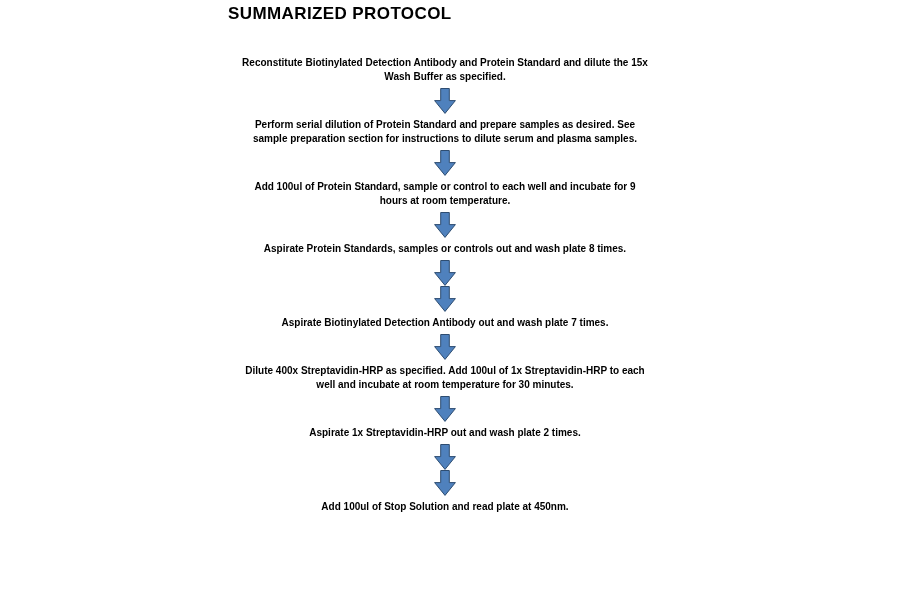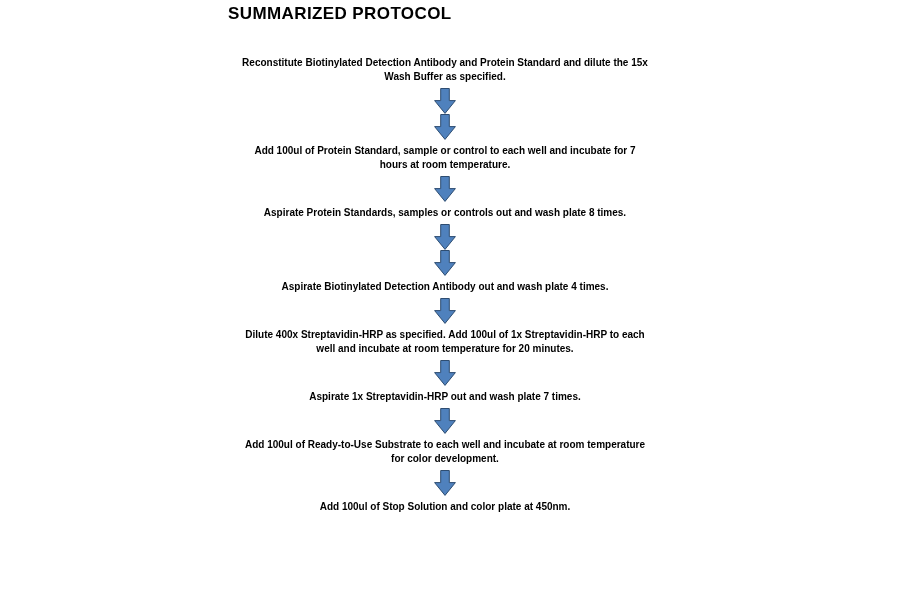--- a/index.html
+++ b/index.html
@@ -63,65 +63,65 @@
 
   <div class="flow">
 
     <div class="step">Reconstitute Biotinylated Detection Antibody and Protein Standard and dilute the 15x
 Wash Buffer as specified.</div>
 
     <svg class="arrow" viewBox="0 0 22 26">
       <path d="M6.7 0.5 L15.3 0.5 L15.3 12.6 L21.4 12.6 L11 25.4 L0.6 12.6 L6.7 12.6 Z" stroke-width="1" stroke-linejoin="round" fill="#4f81bd" stroke="#2e4d71"></path>
     </svg>
 
+    <div class="step">Perform serial dilution of Protein Standard and prepare samples as desired. See
+sample preparation section for instructions to dilute serum and plasma samples.</div>
 
     <svg class="arrow" viewBox="0 0 22 26">
       <path d="M6.7 0.5 L15.3 0.5 L15.3 12.6 L21.4 12.6 L11 25.4 L0.6 12.6 L6.7 12.6 Z" stroke-width="1" stroke-linejoin="round" fill="#4f81bd" stroke="#2e4d71"></path>
     </svg>
 
-    <div class="step">Add 100ul of Protein Standard, sample or control to each well and incubate for 7
+    <div class="step">Add 100ul of Protein Standard, sample or control to each well and incubate for 9
 hours at room temperature.</div>
 
     <svg class="arrow" viewBox="0 0 22 26">
       <path d="M6.7 0.5 L15.3 0.5 L15.3 12.6 L21.4 12.6 L11 25.4 L0.6 12.6 L6.7 12.6 Z" stroke-width="1" stroke-linejoin="round" fill="#4f81bd" stroke="#2e4d71"></path>
     </svg>
 
     <div class="step">Aspirate Protein Standards, samples or controls out and wash plate 8 times.</div>
 
     <svg class="arrow" viewBox="0 0 22 26">
       <path d="M6.7 0.5 L15.3 0.5 L15.3 12.6 L21.4 12.6 L11 25.4 L0.6 12.6 L6.7 12.6 Z" stroke-width="1" stroke-linejoin="round" fill="#4f81bd" stroke="#2e4d71"></path>
     </svg>
 
 
     <svg class="arrow" viewBox="0 0 22 26">
       <path d="M6.7 0.5 L15.3 0.5 L15.3 12.6 L21.4 12.6 L11 25.4 L0.6 12.6 L6.7 12.6 Z" stroke-width="1" stroke-linejoin="round" fill="#4f81bd" stroke="#2e4d71"></path>
     </svg>
 
-    <div class="step">Aspirate Biotinylated Detection Antibody out and wash plate 4 times.</div>
+    <div class="step">Aspirate Biotinylated Detection Antibody out and wash plate 7 times.</div>
 
     <svg class="arrow" viewBox="0 0 22 26">
       <path d="M6.7 0.5 L15.3 0.5 L15.3 12.6 L21.4 12.6 L11 25.4 L0.6 12.6 L6.7 12.6 Z" stroke-width="1" stroke-linejoin="round" fill="#4f81bd" stroke="#2e4d71"></path>
     </svg>
 
     <div class="step">Dilute 400x Streptavidin-HRP as specified. Add 100ul of 1x Streptavidin-HRP to each
-well and incubate at room temperature for 20 minutes.</div>
+well and incubate at room temperature for 30 minutes.</div>
 
     <svg class="arrow" viewBox="0 0 22 26">
       <path d="M6.7 0.5 L15.3 0.5 L15.3 12.6 L21.4 12.6 L11 25.4 L0.6 12.6 L6.7 12.6 Z" stroke-width="1" stroke-linejoin="round" fill="#4f81bd" stroke="#2e4d71"></path>
     </svg>
 
-    <div class="step">Aspirate 1x Streptavidin-HRP out and wash plate 7 times.</div>
+    <div class="step">Aspirate 1x Streptavidin-HRP out and wash plate 2 times.</div>
 
     <svg class="arrow" viewBox="0 0 22 26">
       <path d="M6.7 0.5 L15.3 0.5 L15.3 12.6 L21.4 12.6 L11 25.4 L0.6 12.6 L6.7 12.6 Z" stroke-width="1" stroke-linejoin="round" fill="#4f81bd" stroke="#2e4d71"></path>
     </svg>
 
-    <div class="step">Add 100ul of Ready-to-Use Substrate to each well and incubate at room temperature
-for color development.</div>
 
     <svg class="arrow" viewBox="0 0 22 26">
       <path d="M6.7 0.5 L15.3 0.5 L15.3 12.6 L21.4 12.6 L11 25.4 L0.6 12.6 L6.7 12.6 Z" stroke-width="1" stroke-linejoin="round" fill="#4f81bd" stroke="#2e4d71"></path>
     </svg>
 
-    <div class="step">Add 100ul of Stop Solution and color plate at 450nm.</div>
+    <div class="step">Add 100ul of Stop Solution and read plate at 450nm.</div>
 
   </div>
 </div>
 
 </body></html>

